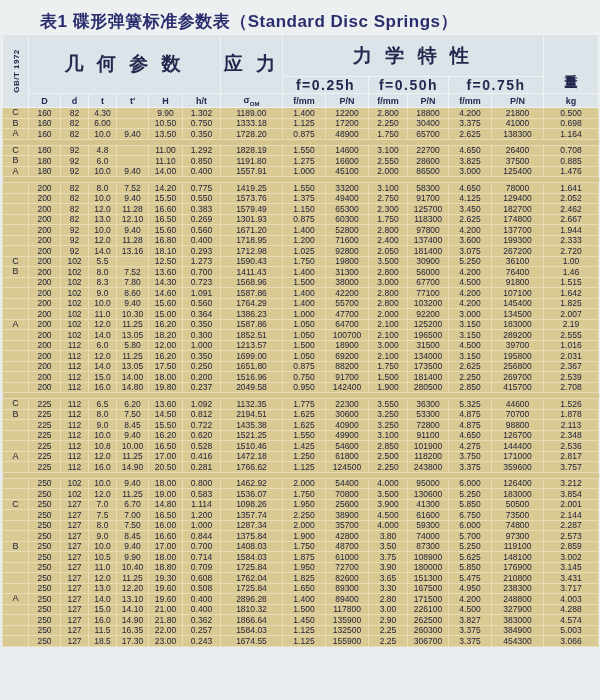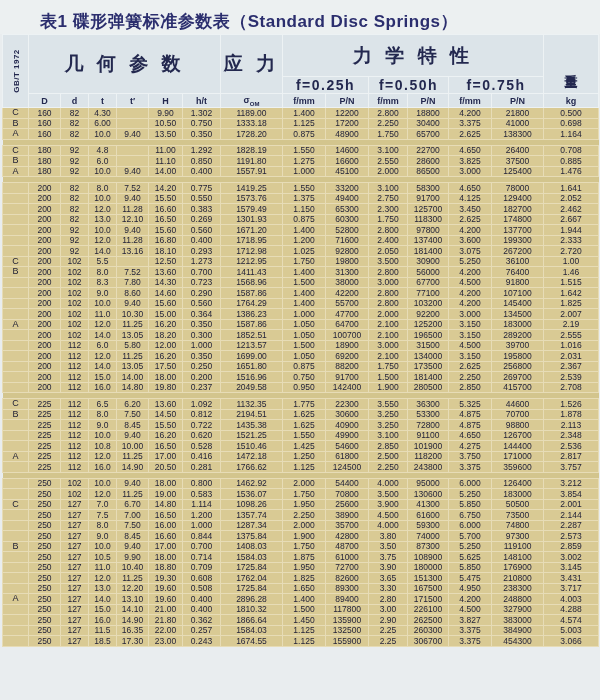--- a/index.html
+++ b/index.html
@@ -386,21 +386,21 @@
             <td class="num">2.720</td>
           </tr>
           <tr>
             <td class="group">C</td>
             <td class="num">200</td>
             <td class="num">102</td>
             <td class="num">5.5</td>
             <td class="num"></td>
             <td class="num">12.50</td>
             <td class="num">1.273</td>
-            <td class="num">1212.95</td>
+            <td class="num">1590.43</td>
             <td class="num">1.750</td>
             <td class="num">19800</td>
             <td class="num">3.500</td>
             <td class="num">30900</td>
             <td class="num">5.250</td>
             <td class="num">36100</td>
             <td class="num">1.00</td>
           </tr>
           <tr>
             <td class="group">B</td>
@@ -436,21 +436,21 @@
             <td class="num">91800</td>
             <td class="num">1.515</td>
           </tr>
           <tr>
             <td class="group"></td>
             <td class="num">200</td>
             <td class="num">102</td>
             <td class="num">9.0</td>
             <td class="num">8.60</td>
             <td class="num">14.60</td>
-            <td class="num">0.290</td>
+            <td class="num">1.091</td>
             <td class="num">1587.86</td>
             <td class="num">1.400</td>
             <td class="num">42200</td>
             <td class="num">2.800</td>
             <td class="num">77100</td>
             <td class="num">4.200</td>
             <td class="num">107100</td>
             <td class="num">1.642</td>
           </tr>
           <tr>

